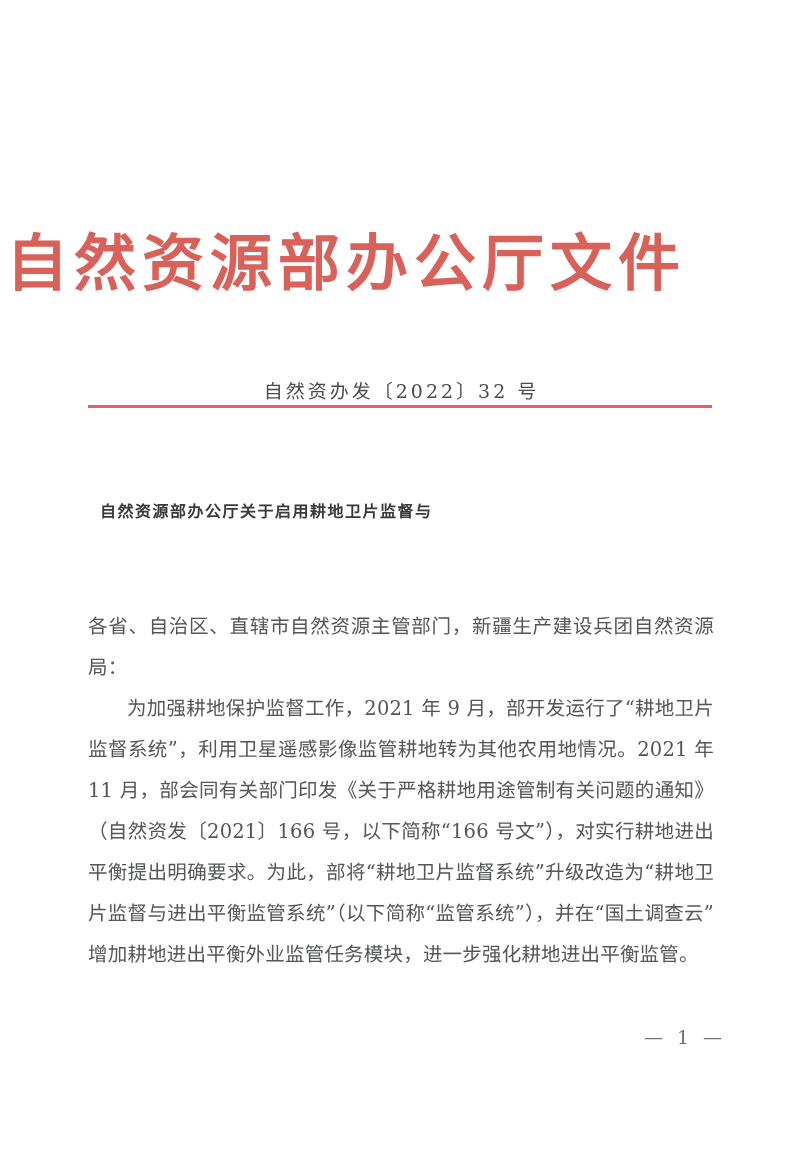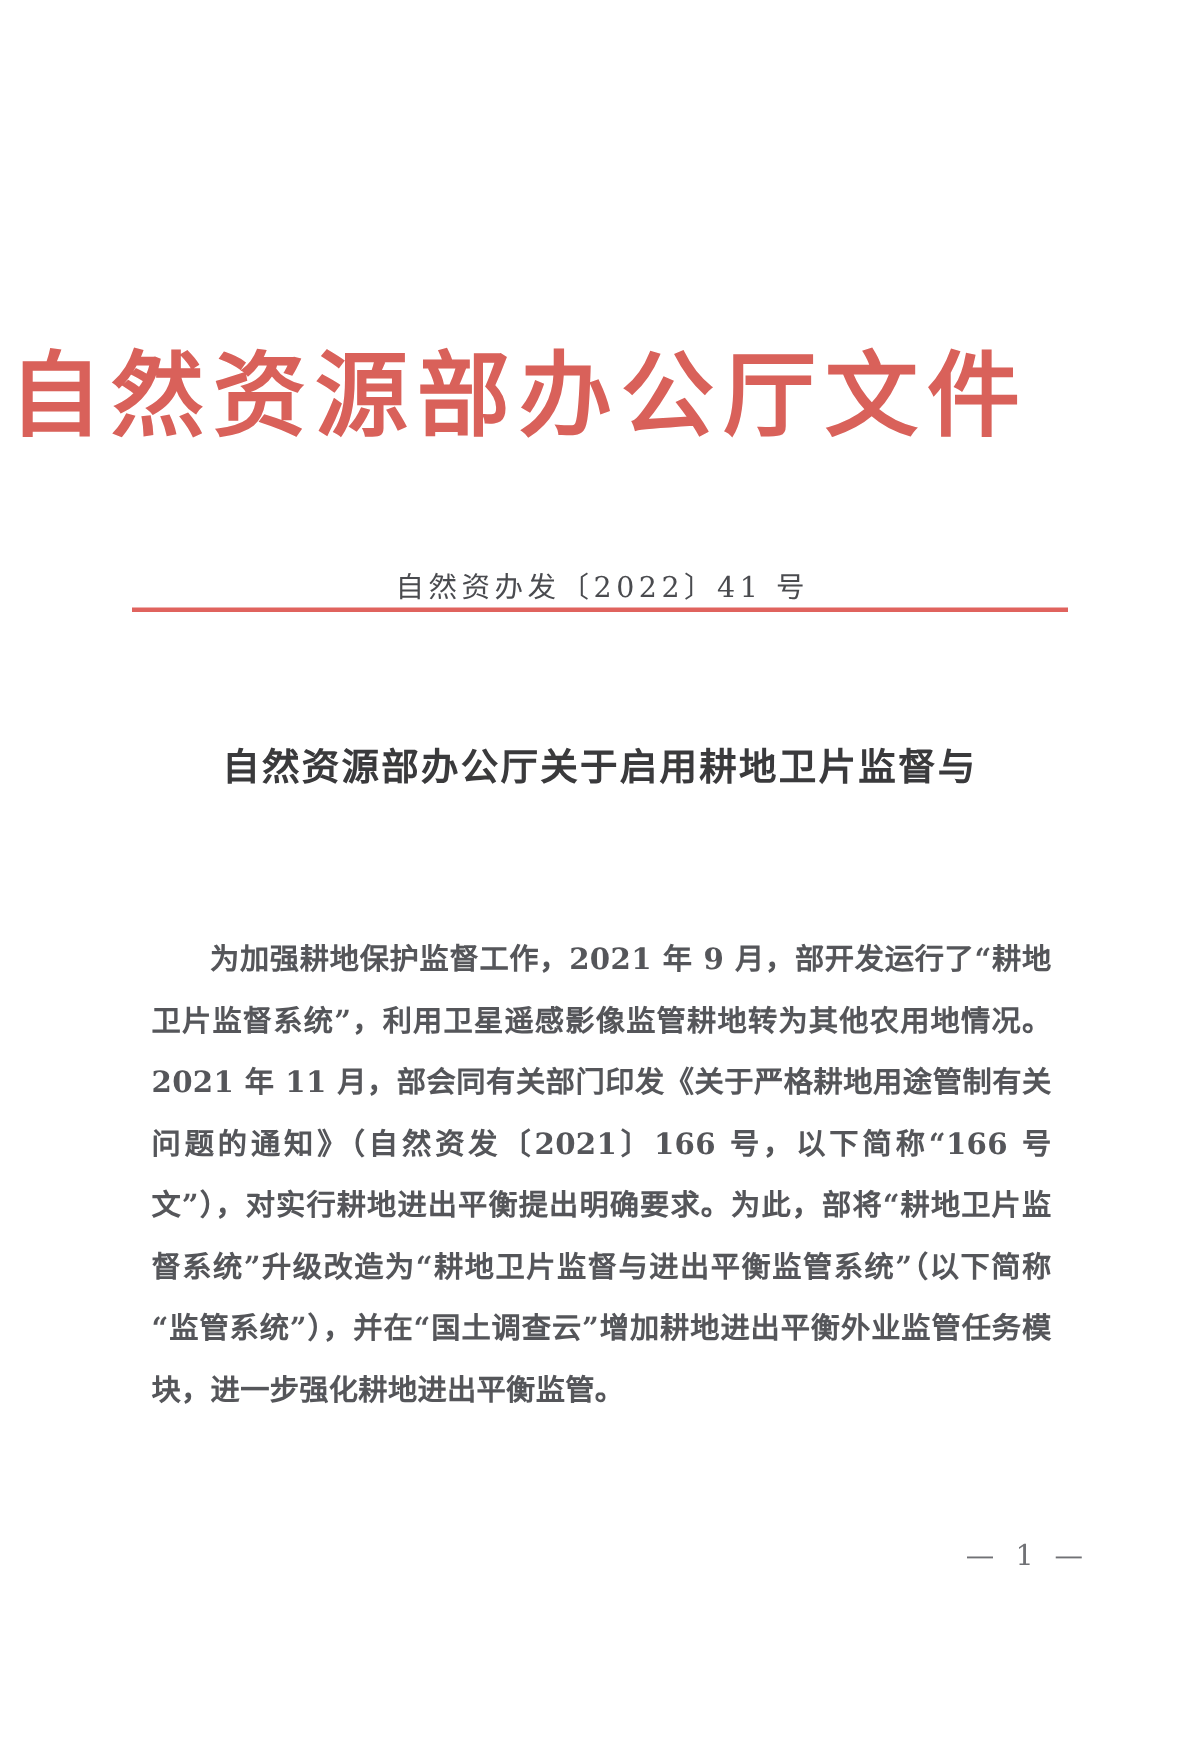--- a/index.html
+++ b/index.html
@@ -60,25 +60,25 @@
     height: 3px;
     background: #e0635e;
   }
 
   
   .doc-title {
     position: absolute;
     left: 100px;
     top: 488px;
     width: 600px;
-    text-align: center;
+    text-align: left;
     color: #3a3a3c;
-    font-family: Liberation Sans, sans-serif;
+    font-family: Liberation Serif, serif;
     font-weight: 700;
-    font-size: 25px;
+    font-size: 16px;
     line-height: 48px;
     letter-spacing: 1.5px;
   }
   .doc-title .tline {
     display: block;
     white-space: nowrap;
   }
 
   
   .body-block {
@@ -94,26 +94,25 @@
   }
 
   .salutation {
     margin: 0;
     text-align: justify;
     text-align-last: left;
     text-justify: inter-character;
   }
 
   .body-para {
-    margin: 13px;
+    margin: 0;
     text-align: justify;
     text-align-last: left;
     text-justify: inter-character;
     text-indent: 2em;
-    font-weight: bold;
   }
 
   
   .page-footer {
     position: absolute;
     left: 0;
     top: 1026px;
     width: 800px;
     text-align: center;
     color: #707175;
@@ -127,29 +126,30 @@
     white-space: nowrap;
   }
 </style>
 </head>
 <body>
 
 <div id="page">
 
   <div class="masthead">自然资源部办公厅文件</div>
 
-  <div class="doc-number">自然资办发〔2022〕41 号</div>
+  <div class="doc-number">自然资办发〔2022〕32 号</div>
 
   <div class="red-rule"></div>
 
   <div class="doc-title">
     <span class="tline">自然资源部办公厅关于启用耕地卫片监督与</span>
   </div>
 
   <div class="body-block">
+    <p class="salutation">各省、自治区、直辖市自然资源主管部门，新疆生产建设兵团自然资源局：</p>
     <p class="body-para">为加强耕地保护监督工作，2021 年 9 月，部开发运行了“耕地卫片监督系统”，利用卫星遥感影像监管耕地转为其他农用地情况。2021 年 11 月，部会同有关部门印发《关于严格耕地用途管制有关问题的通知》（自然资发〔2021〕166 号，以下简称“166 号文”），对实行耕地进出平衡提出明确要求。为此，部将“耕地卫片监督系统”升级改造为“耕地卫片监督与进出平衡监管系统”（以下简称“监管系统”），并在“国土调查云”增加耕地进出平衡外业监管任务模块，进一步强化耕地进出平衡监管。</p>
   </div>
 
   <div class="page-footer">
     <span class="pf-inner">— 1 —</span>
   </div>
 
 </div>
 
 </body></html>

